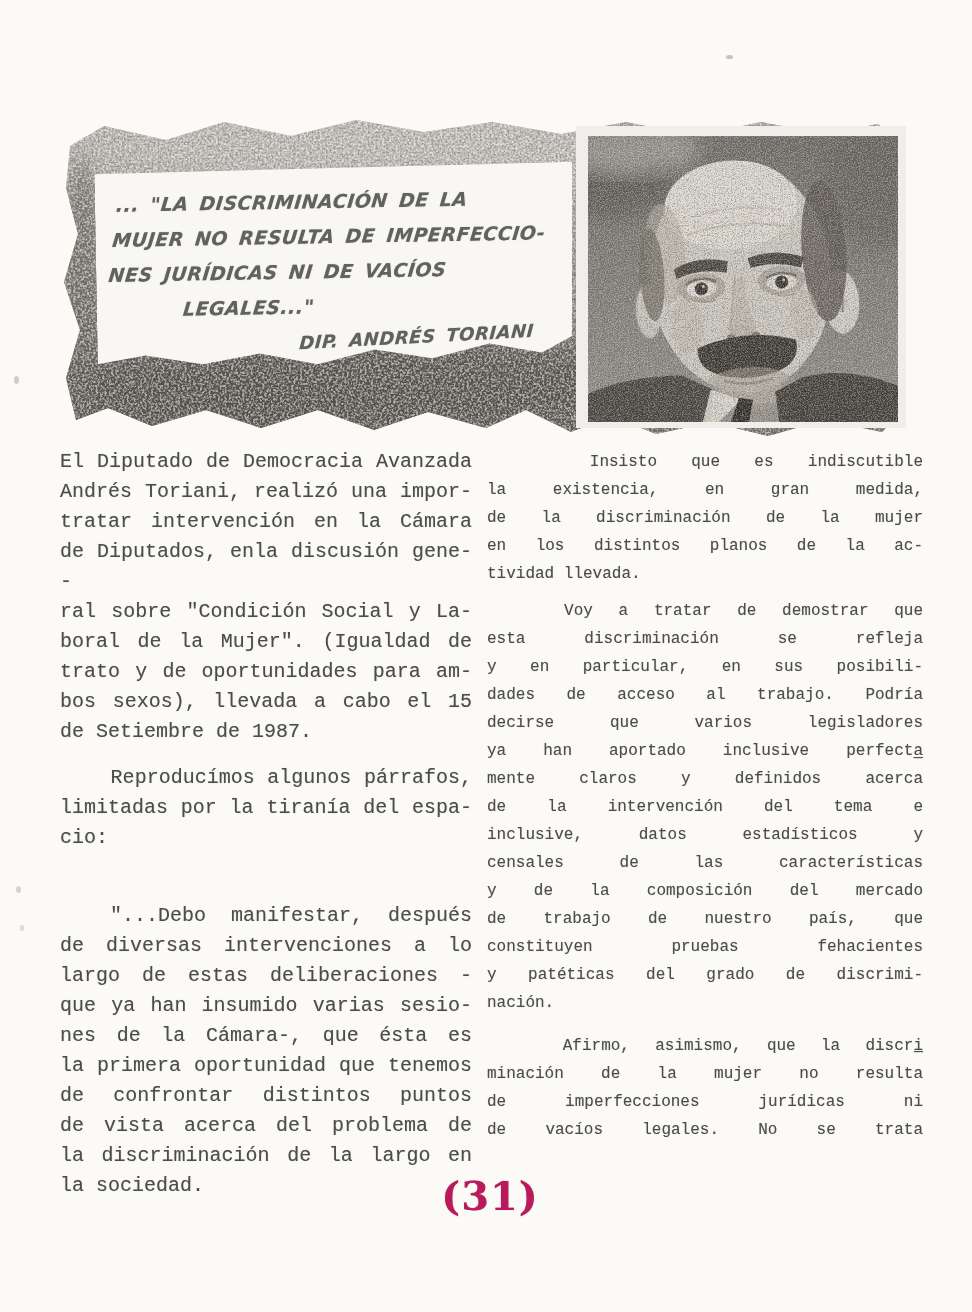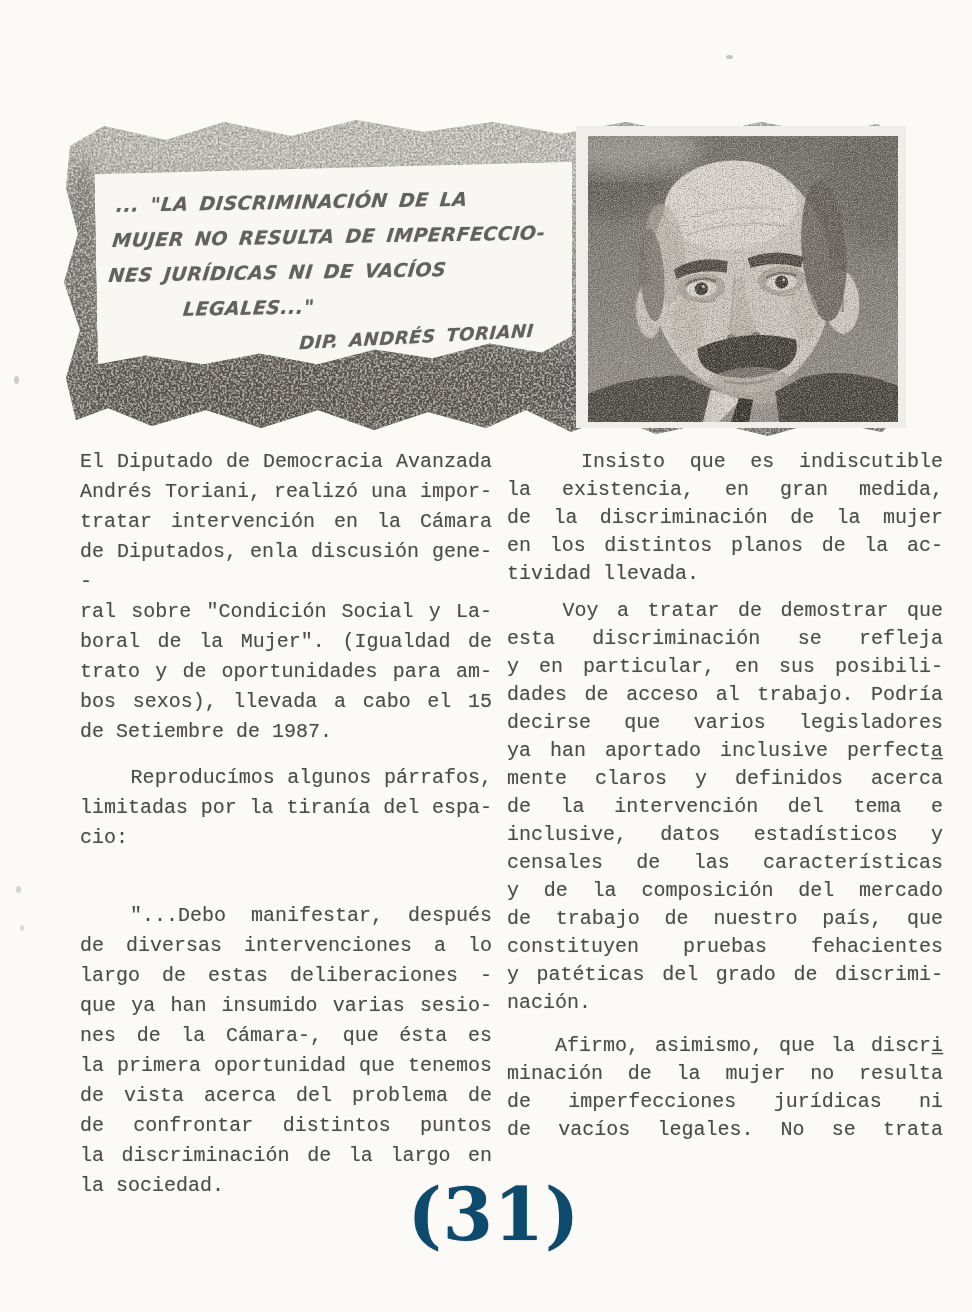--- a/index.html
+++ b/index.html
@@ -22,34 +22,34 @@
   .hw-line{height:35px;}
   .hw-indent{margin-left:78px;}
   .hw-sig{margin-left:198px;margin-top:-4px;font-size:18px;transform:rotate(-2deg);}
 
   .photo-frame{position:absolute;left:576px;top:126px;width:330px;height:302px;
                background:#efeeea;padding:10px 8px 6px 12px;box-sizing:border-box;}
   .photo-frame svg{display:block;width:100%;height:100%;}
 
   
   .col{position:absolute;color:#4c4c4c;
-       text-shadow:0 0 1px rgba(70,70,70,.35);margin-left:20px;}
+       text-shadow:0 0 1px rgba(70,70,70,.35);}
   .col-left{left:60px;top:447px;width:412px;font-size:20px;line-height:30px;}
-  .col-right{left:487px;top:448px;width:436px;font-size:20px;line-height:28px;}
+  .col-right{left:487px;top:448px;width:436px;font-size:16px;line-height:28px;}
   .line{text-align:justify;text-align-last:justify;}
   .line.last{text-align-last:left;}
   .col-left .para:nth-child(2){margin-top:16px;}
   .col-left .para:nth-child(3){margin-top:48px;}
   .col-right .para:nth-child(2){margin-top:9px;}
   .col-right .para:nth-child(3){margin-top:15px;}
 
   
-  .pageno{position:absolute;left:400px;top:1172px;width:180px;text-align:right;
-          font-family:"DejaVu Serif",serif;font-weight:bold;font-size:72px;
-          color:#0c4a6e;letter-spacing:1px;text-shadow:0 0 1px rgba(60,60,60,.5);}
+  .pageno{position:absolute;left:400px;top:1172px;width:180px;text-align:center;
+          font-family:"DejaVu Serif",serif;font-weight:bold;font-size:40px;
+          color:#be185d;letter-spacing:1px;text-shadow:0 0 1px rgba(60,60,60,.5);}
 
   
   .speck{position:absolute;background:#8f8d89;border-radius:50%;}
   .sp1{left:726px;top:55px;width:7px;height:4px;opacity:.5;}
   .sp2{left:14px;top:376px;width:5px;height:8px;opacity:.4;}
   .sp3{left:16px;top:886px;width:5px;height:7px;opacity:.35;}
   .sp4{left:20px;top:925px;width:4px;height:6px;opacity:.3;}
 </style>
 </head>
 <body>
@@ -211,22 +211,22 @@
         <div class="line">limitadas por la tiranía del espa-</div>
         <div class="line last">cio:</div>
       </div>
       <div class="para">
         <div class="line">&nbsp;&nbsp;"...Debo manifestar, después</div>
         <div class="line">de diversas intervenciones a lo</div>
         <div class="line">largo de estas deliberaciones -</div>
         <div class="line">que ya han insumido varias sesio-</div>
         <div class="line">nes de la Cámara-, que ésta es</div>
         <div class="line">la primera oportunidad que tenemos</div>
+        <div class="line">de confrontar distintos puntos</div>
         <div class="line">de vista acerca del problema de</div>
-        <div class="line">de confrontar distintos puntos</div>
         <div class="line">la discriminación de la largo en</div>
         <div class="line last">la sociedad.</div>
       </div>
     </div>
   <div class="col col-right">
       <div class="para">
         <div class="line">&nbsp;&nbsp;&nbsp;Insisto que es indiscutible</div>
         <div class="line">la existencia, en gran medida,</div>
         <div class="line">de la discriminación de la mujer</div>
         <div class="line">en los distintos planos de la ac-</div>

